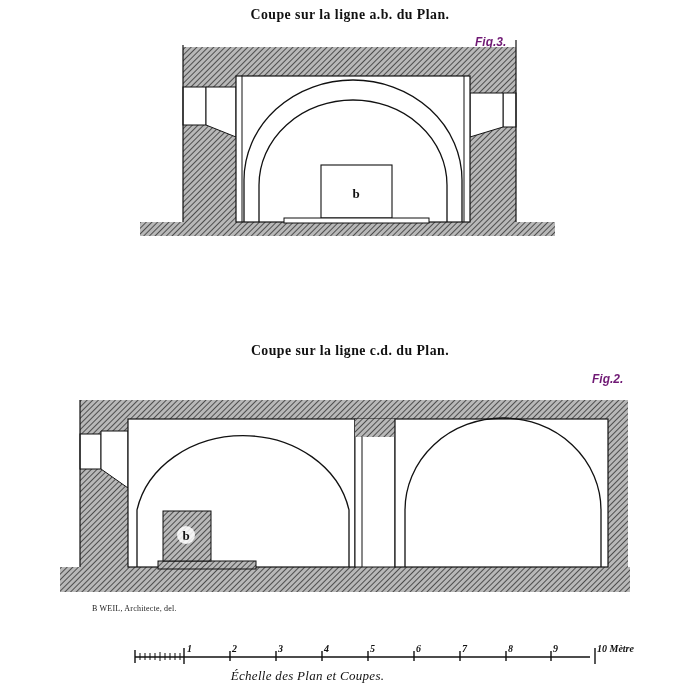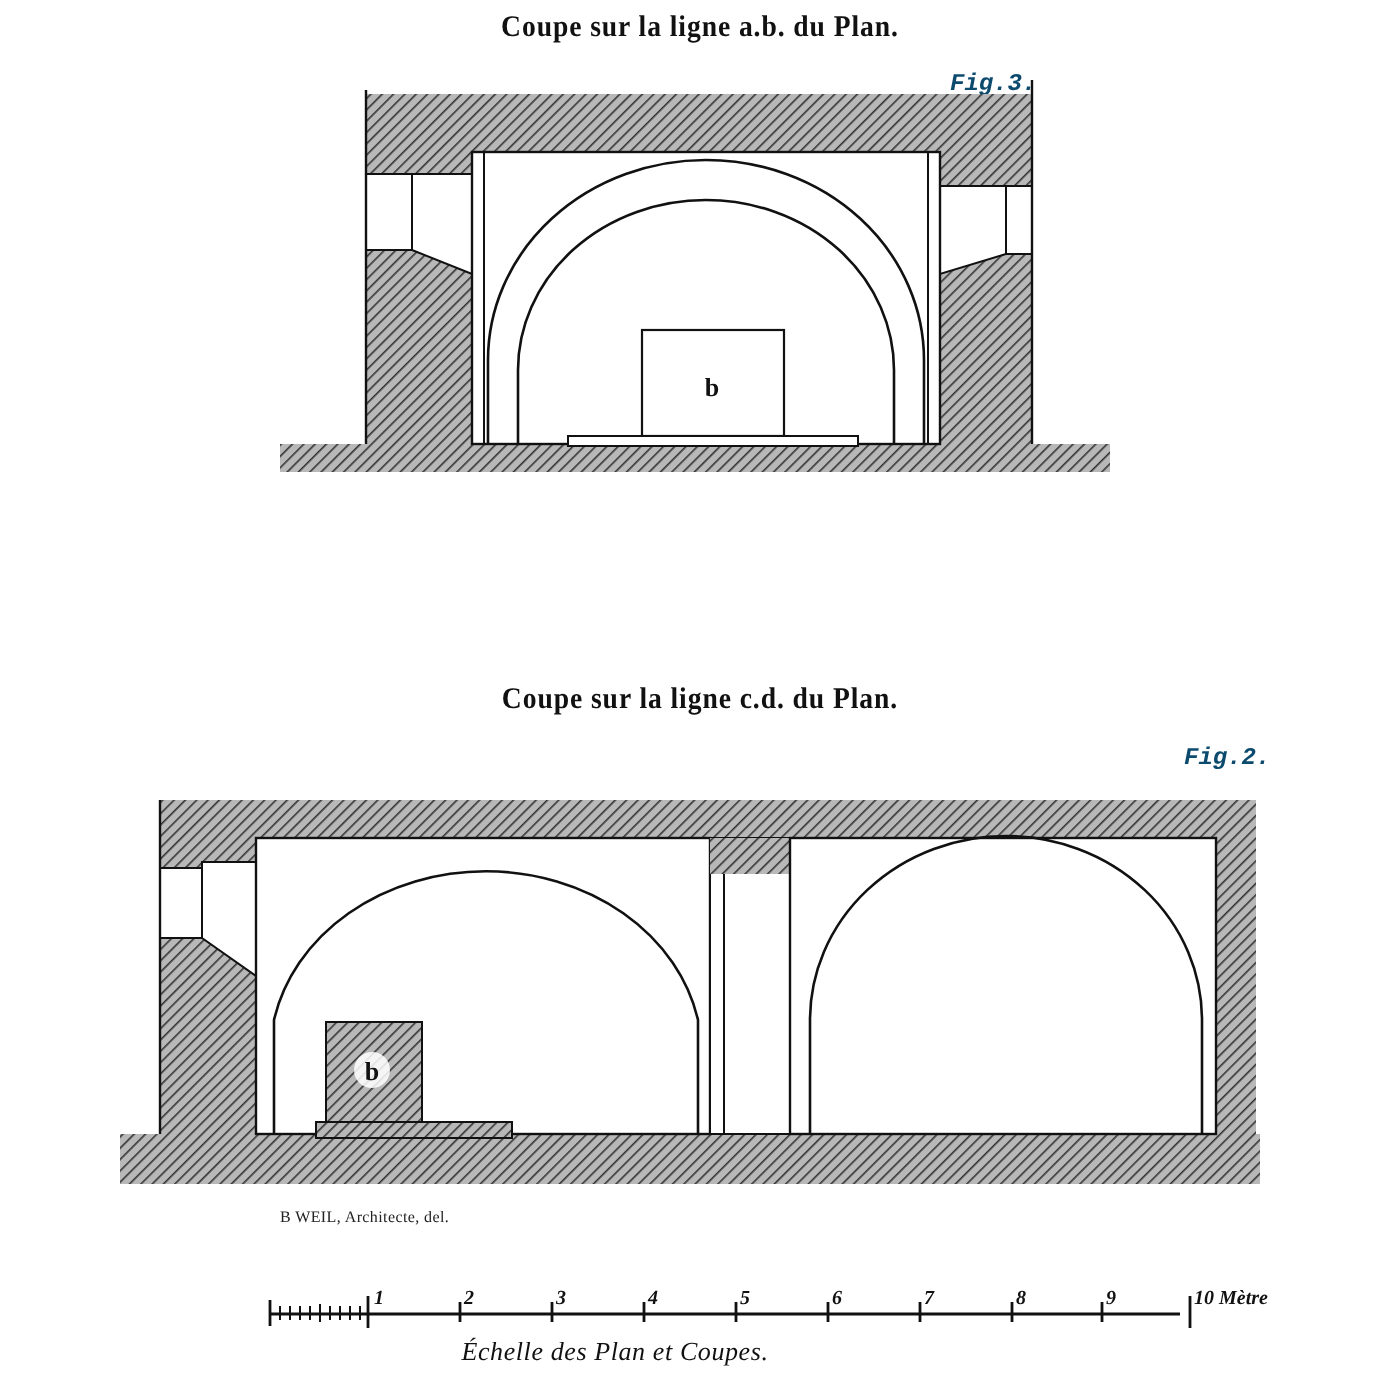--- a/index.html
+++ b/index.html
@@ -3,26 +3,26 @@
   <meta charset="utf-8">
   <style>
     html, body { margin: 0; padding: 0; background: #ffffff; }
     body { width: 700px; height: 700px; position: relative; overflow: hidden; font-family: "DejaVu Serif", serif; }
     .title {
       position: absolute; left: 0; width: 700px; text-align: center;
       font-family: "Liberation Serif", serif; font-weight: bold; font-size: 15px; color: #111;
       letter-spacing: 0.5px; transform: scaleX(0.92);
     }
     .fig-label {
-      position: absolute; font-family: Liberation Mono, monospace; font-style: italic; font-weight: bold;
-      font-size: 12px; color: #0c4a6e;
+      position: absolute; font-family: Liberation Sans, sans-serif; font-style: italic; font-weight: bold;
+      font-size: 12px; color: #701a75;
     }
     .credit {
       position: absolute; left: 92px; top: 604px; font-family: "Liberation Serif", serif;
-      font-size: 8px; color: #222; letter-spacing: 0.2px; margin-left: 48px;
+      font-size: 8px; color: #222; letter-spacing: 0.2px;
     }
     .scale-caption {
       position: absolute; left: 0; width: 615px; top: 668px; text-align: center;
       font-family: "Liberation Serif", serif; font-style: italic; font-size: 13px; color: #111;
       letter-spacing: 0.3px;
     }
     svg { position: absolute; left: 0; top: 0; }
     .scale-num { font-family: "Liberation Serif", serif; font-style: italic; font-weight: bold; font-size: 10px; fill: #111; }
     .b-label { font-family: "Liberation Serif", serif; font-weight: bold; font-size: 13px; fill: #111; }
   </style>

